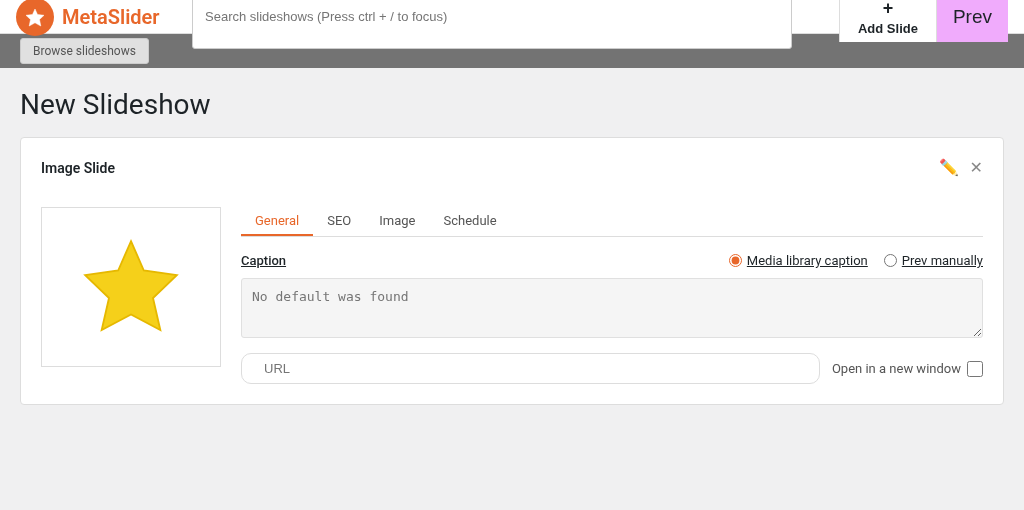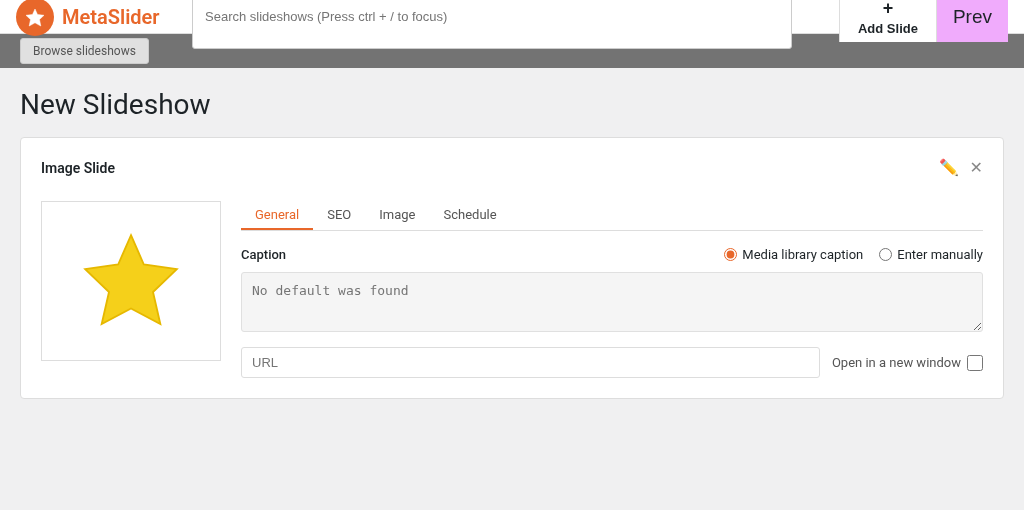--- a/index.html
+++ b/index.html
@@ -142,21 +142,21 @@
       background: #fff;
       border: 1px solid #ddd;
       border-radius: 4px;
       padding: 20px;
     }
 
     .slide-panel-header {
       display: flex;
       align-items: center;
       justify-content: space-between;
-      margin-bottom: 24px;
+      margin-bottom: 30px;
     }
 
     .slide-panel-title {
       font-size: 14px;
       font-weight: 600;
       color: #1d2327;
     }
 
     .slide-panel-actions {
       display: flex;
@@ -217,20 +217,21 @@
       border-bottom: 2px solid #e8672a;
     }
 
     
     .caption-row {
       display: flex;
       align-items: center;
       margin-bottom: 10px;
       gap: 16px;
       flex-wrap: wrap;
+      text-decoration: underline;
     }
 
     .caption-label {
       font-size: 13px;
       color: #1d2327;
       font-weight: 500;
       min-width: 60px;
     }
 
     .radio-options {
@@ -269,23 +270,23 @@
 
     
     .url-row {
       display: flex;
       align-items: center;
       gap: 12px;
     }
 
     .url-input {
       flex: 1;
-      padding: 7px 10px;
+      padding: 7px 22px;
       border: 1px solid #ddd;
-      border-radius: 3px;
+      border-radius: 10px;
       font-size: 13px;
       color: #737373;
       background: #fff;
     }
 
     .new-window-label {
       display: flex;
       align-items: center;
       gap: 6px;
       font-size: 13px;
@@ -362,21 +363,21 @@
         
         <div class="caption-row">
           <span class="caption-label">Caption</span>
           <div class="radio-options">
             <label class="radio-option">
               <input type="radio" name="caption" checked="" style="">
               <span>Media library caption</span>
             </label>
             <label class="radio-option">
               <input type="radio" name="caption" style="">
-              <span>Enter manually</span>
+              <span>Prev manually</span>
             </label>
           </div>
         </div>
 
         
         <textarea class="caption-textarea" readonly="" placeholder="No default was found" style=""></textarea>
 
         
         <div class="url-row">
           <input type="text" class="url-input" placeholder="URL" style="">

